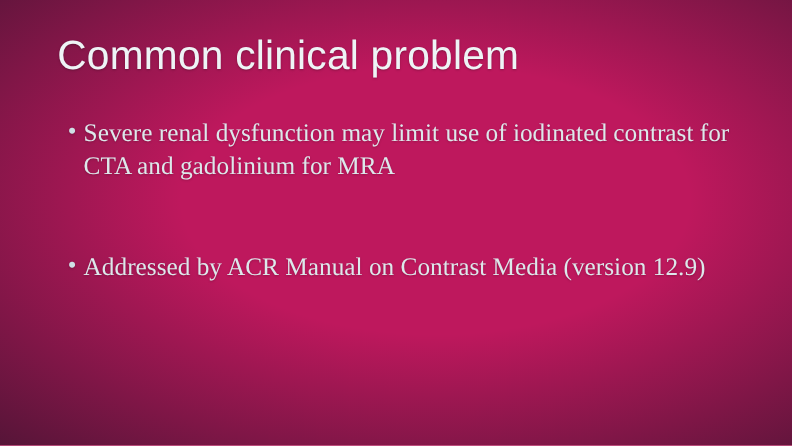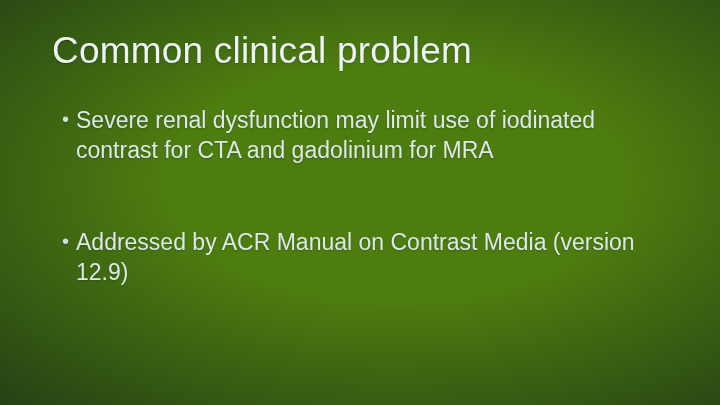--- a/index.html
+++ b/index.html
@@ -13,21 +13,21 @@
     font-family: "Liberation Sans", sans-serif;
   }
   .slide {
     position: relative;
     width: 720px;
     height: 405px;
     box-sizing: border-box;
     background:
       radial-gradient(ellipse 95% 90% at 62% 42%, #2b7f9b 0%, #246f8b 28%, #1a5873 52%, #114457 72%, #0a2f3e 88%, #06222d 100%),
       linear-gradient(160deg, #1d5f7a 0%, #0c3purple 100%);
-    background-color: #4d7c0f;
+    background-color: #be185d;
     overflow: hidden;
   }
   .vignette {
     position: absolute;
     inset: 0;
     background: radial-gradient(ellipse 80% 75% at 55% 45%, rgba(0,0,0,0) 40%, rgba(2,18,26,0.55) 100%);
     pointer-events: none;
   }
   .title {
     position: absolute;
@@ -62,20 +62,21 @@
   .bullet-dot {
     flex: 0 0 auto;
     width: 14px;
     font-size: 20px;
     line-height: 1.30;
     color: #cfe0e5;
     user-select: none;
   }
   .bullet-text {
     flex: 1 1 auto;
+    font-family: Liberation Serif, serif;
   }
 </style>
 </head>
 <body>
 
 <div class="slide">
   <div class="vignette"></div>
 
   <div class="title">Common clinical problem</div>
 

